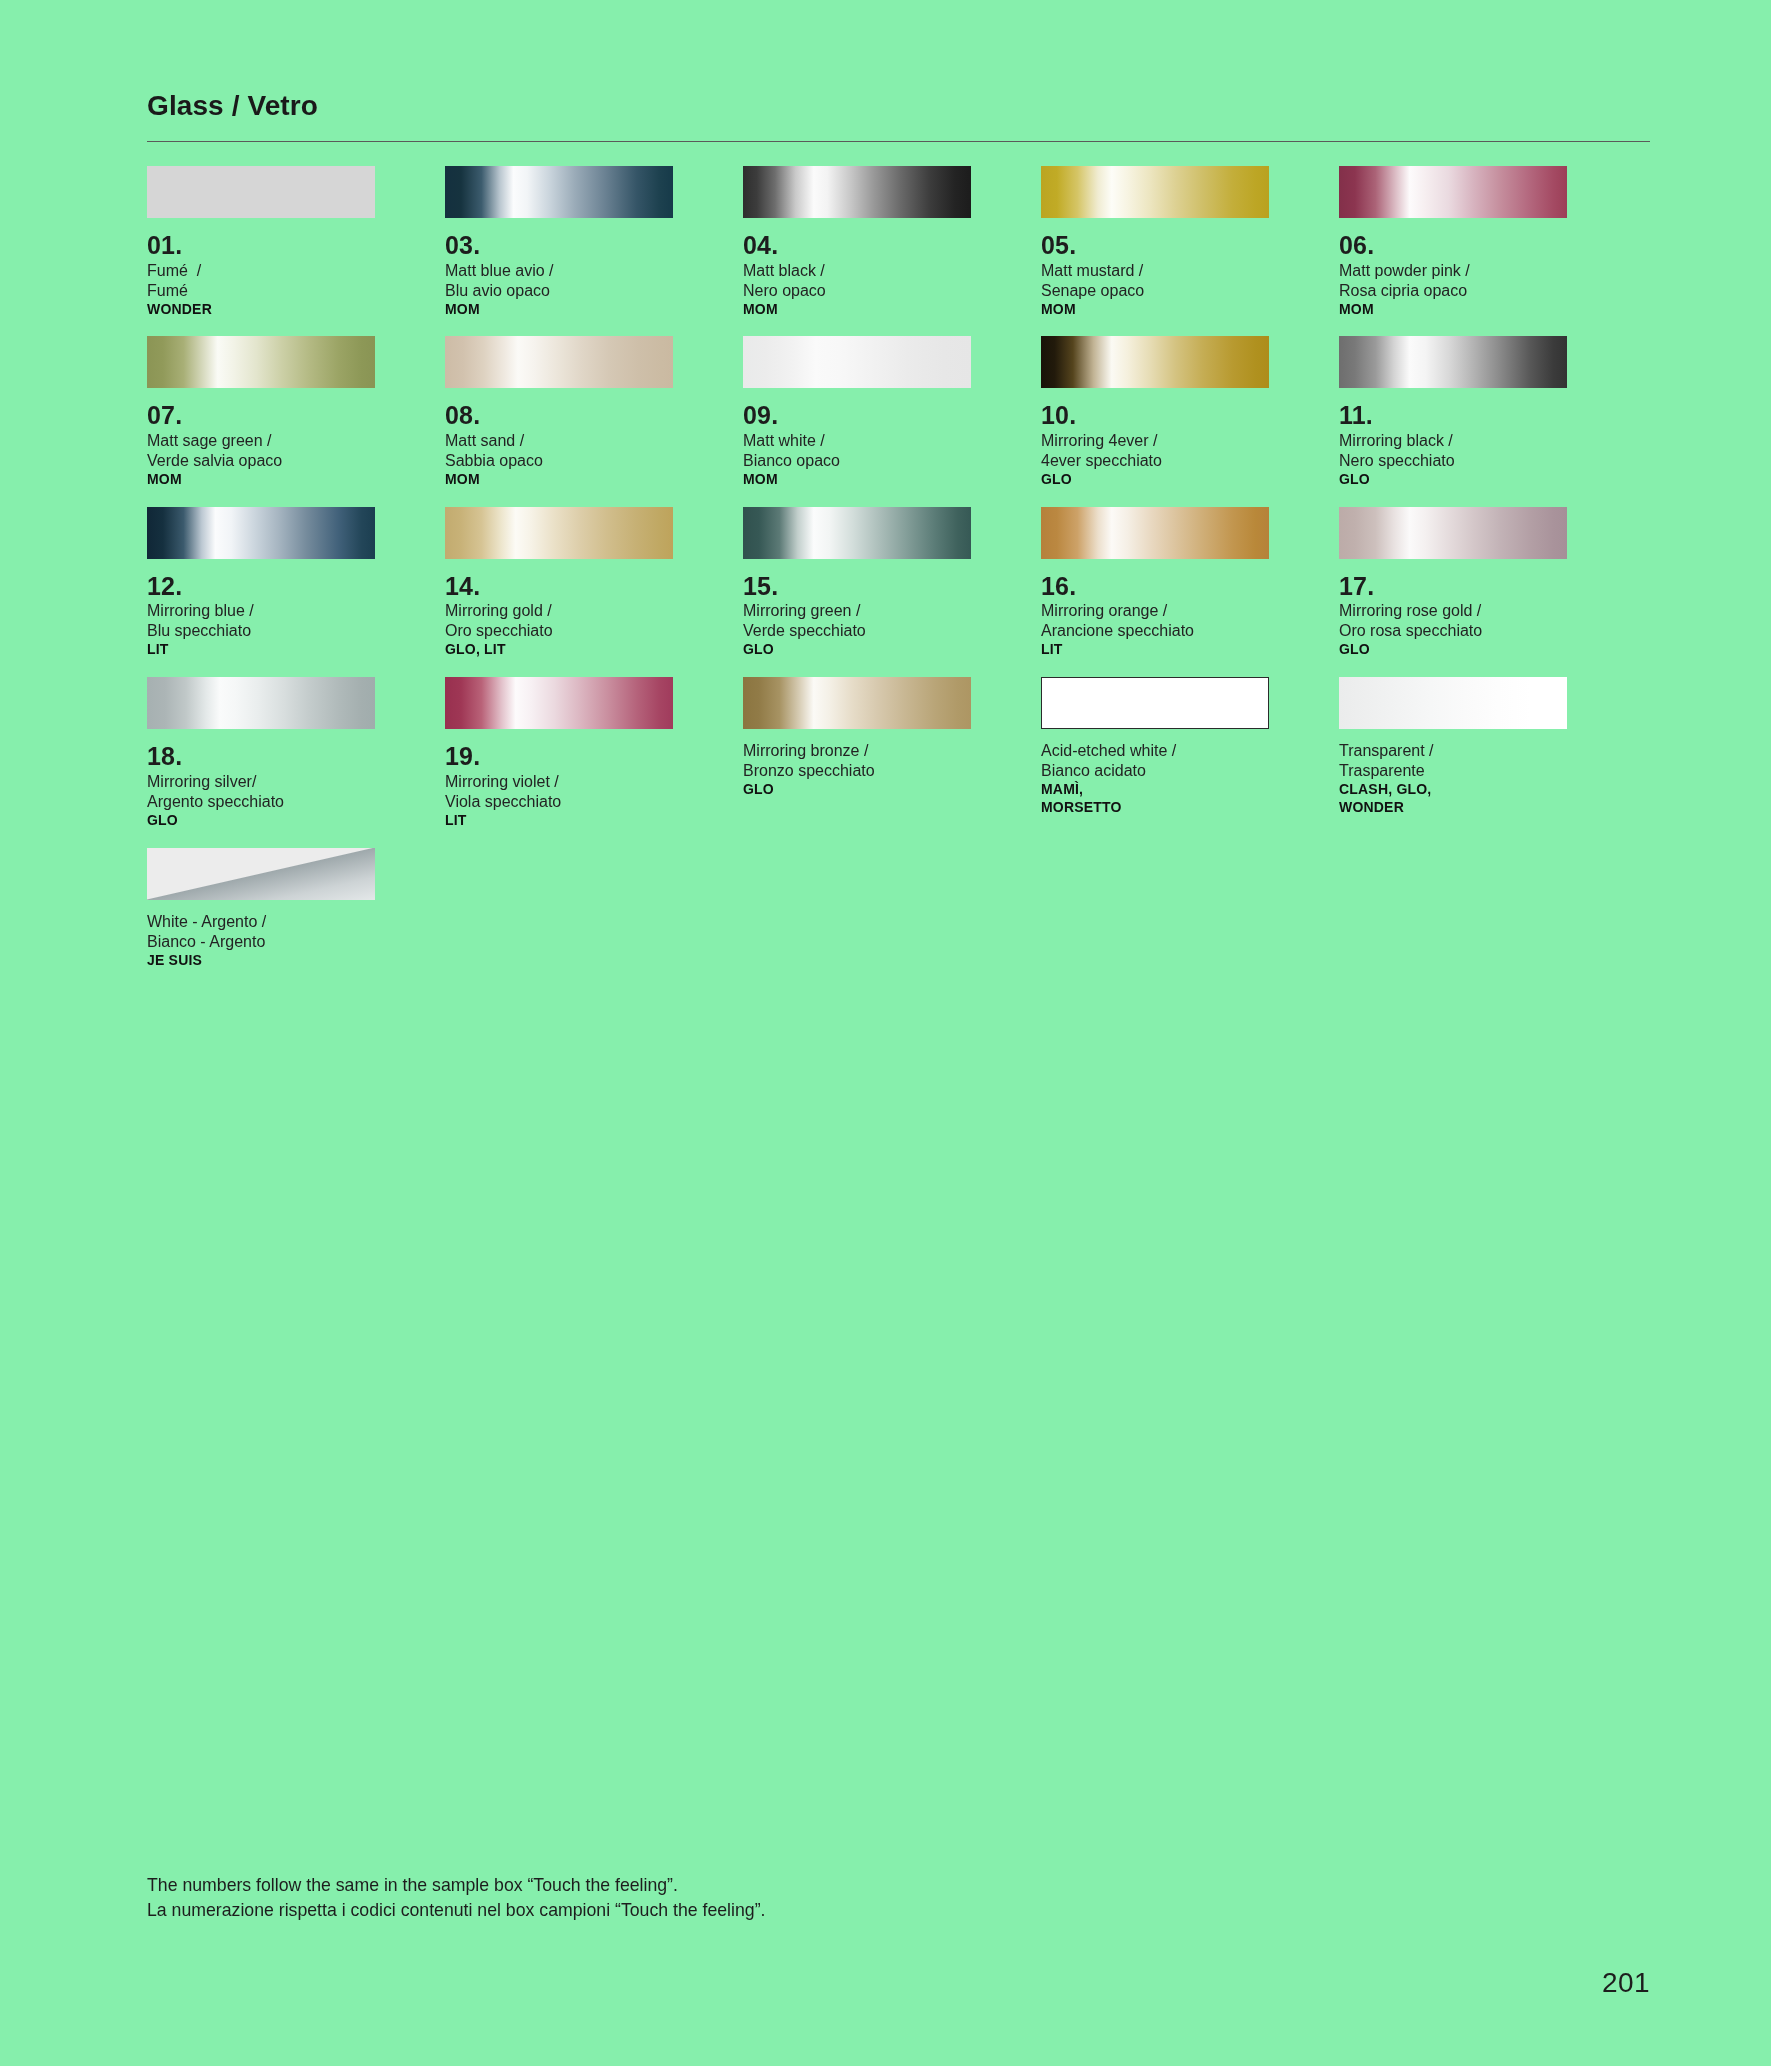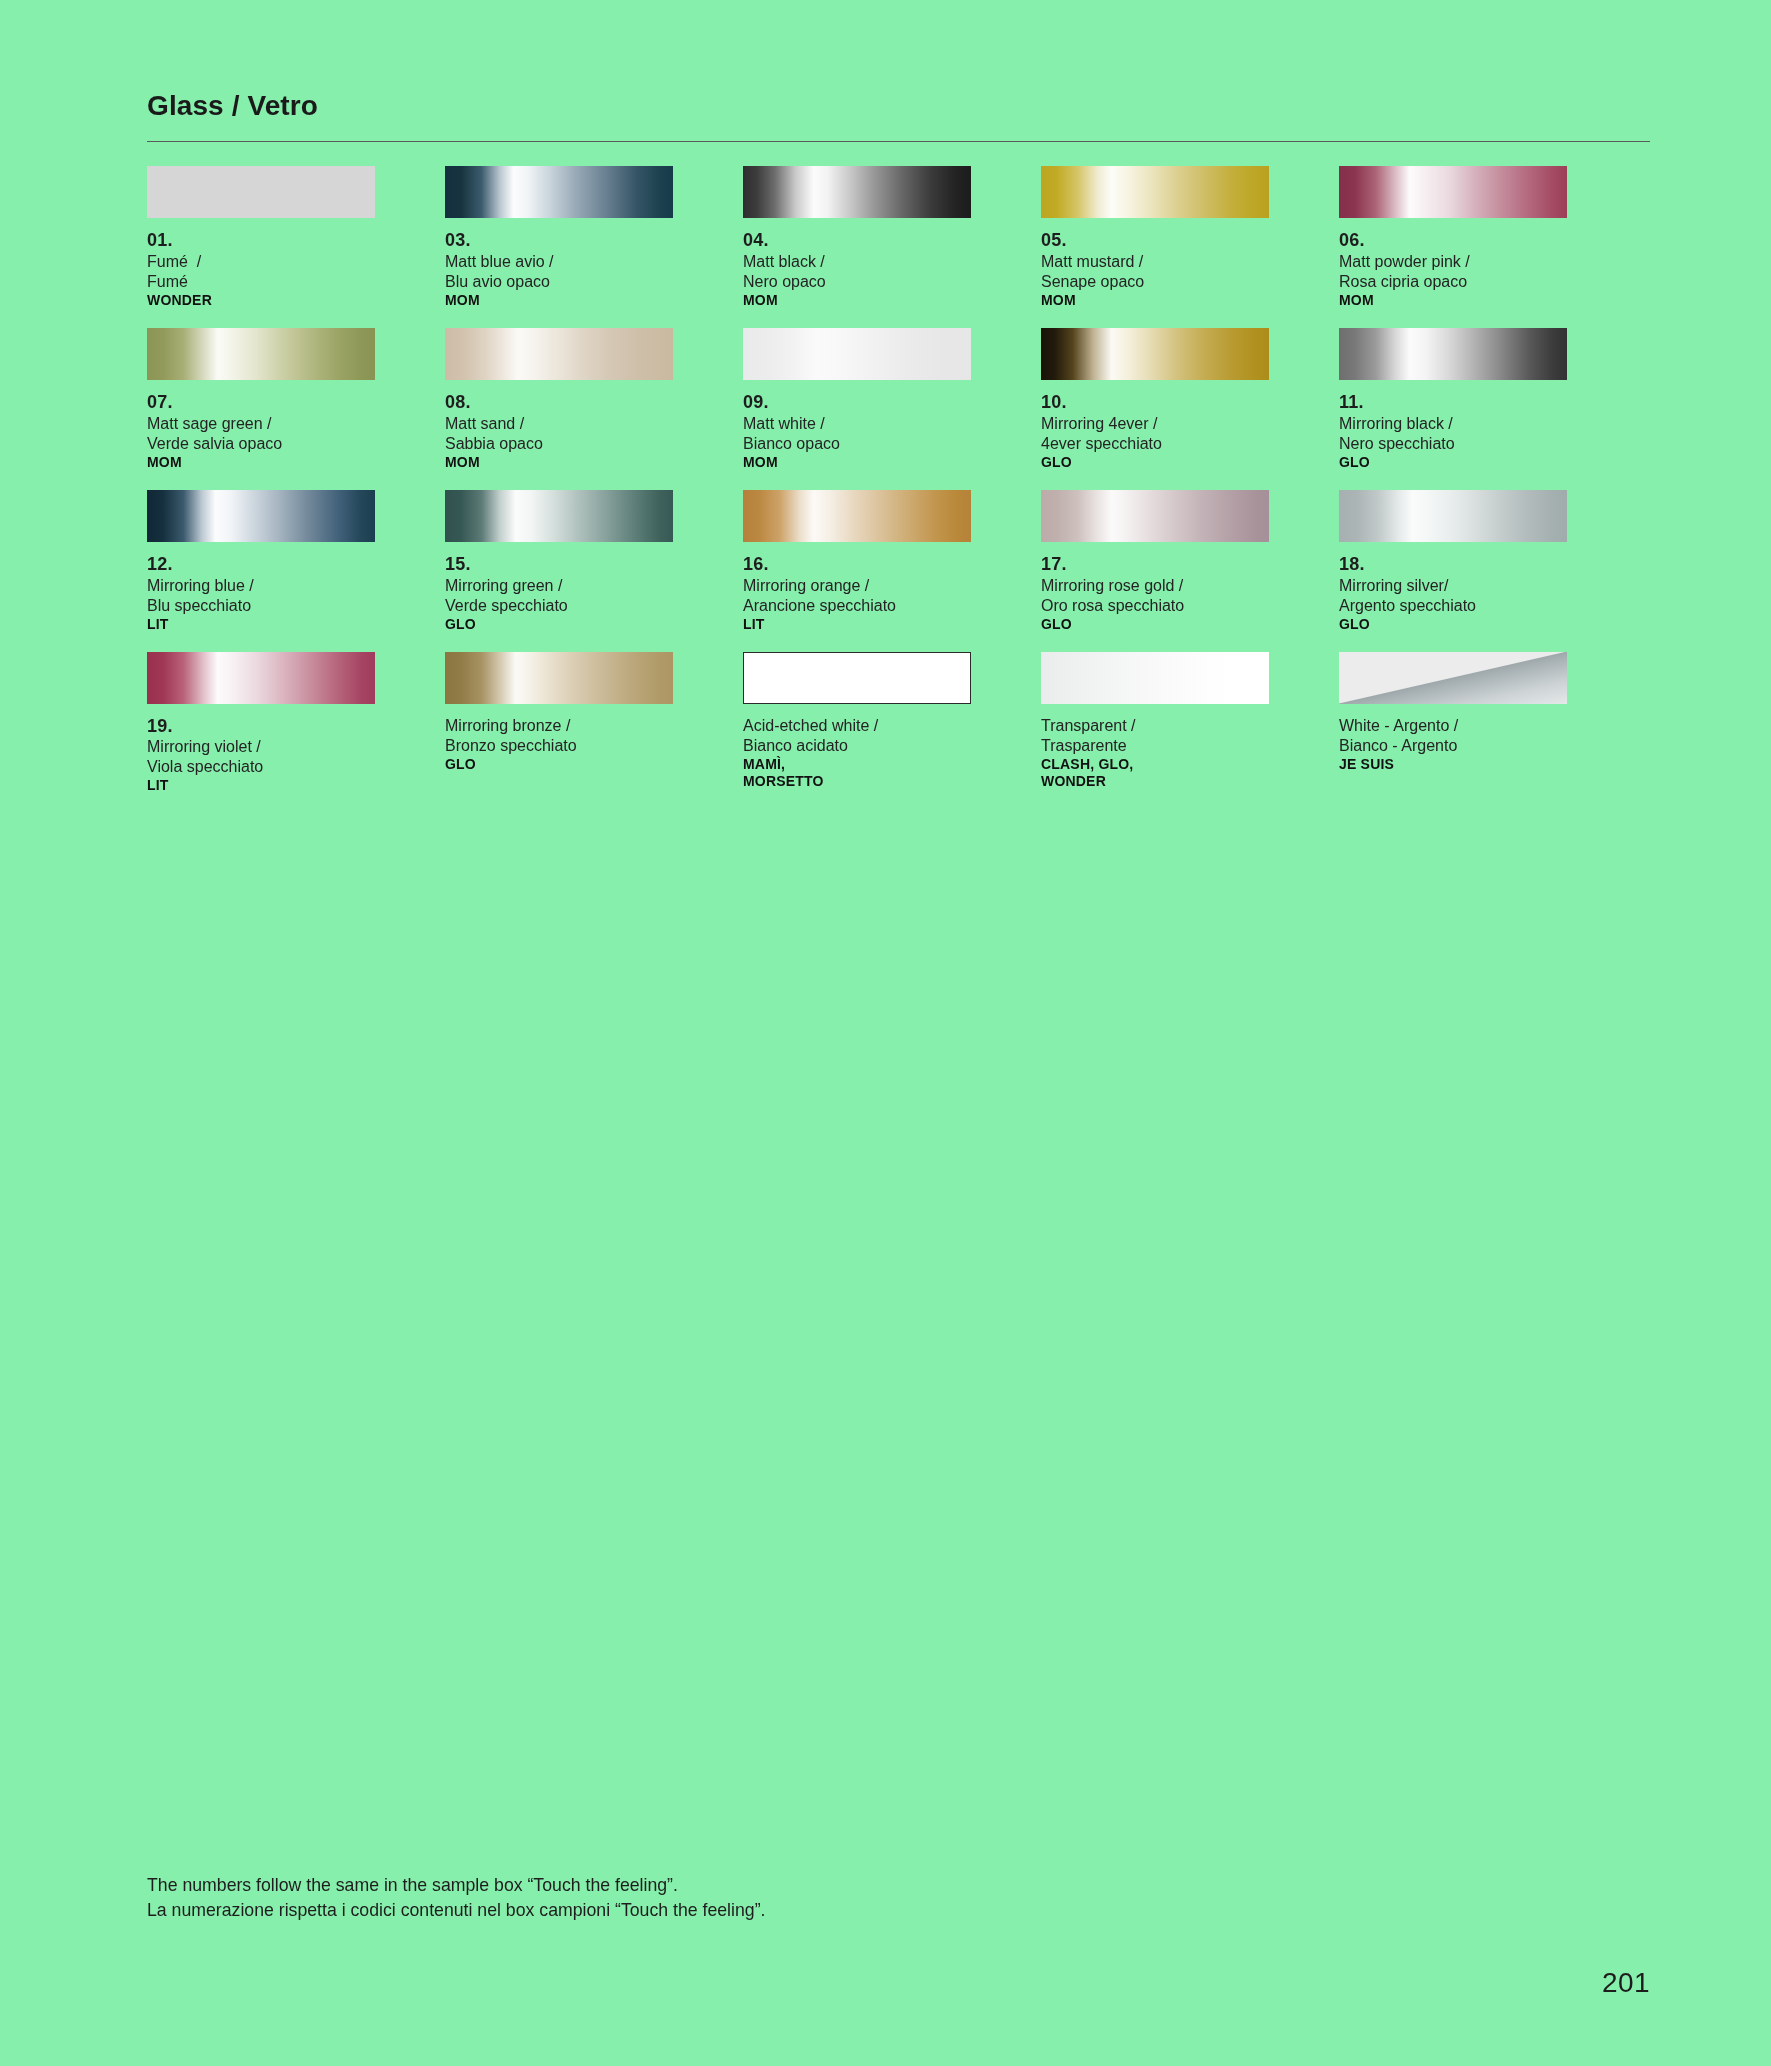--- a/index.html
+++ b/index.html
@@ -68,21 +68,21 @@
     box-sizing: border-box;
     border: 1.4px solid #2b2b2b;
     background: #ffffff;
   }
 
   .cap {
     margin-top: 12px;
     color: #1d1d1d;
   }
   .cap-num {
-    font-size: 18px;
+    font-size: 25px;
     font-weight: bold;
     line-height: 1.22;
     letter-spacing: 0.2px;
   }
   .cap-line {
     font-size: 16px;
     font-weight: normal;
     line-height: 1.25;
     color: #232323;
     white-space: pre;
@@ -221,20 +221,29 @@
       <div class="cell">
         <div class="swatch" style="background: linear-gradient(90deg, rgb(16, 39, 55) 0%, rgb(21, 48, 63) 7%, rgb(59, 90, 109) 16%, rgb(188, 200, 210) 24%, rgb(251, 252, 253) 30%, rgb(241, 244, 247) 37%, rgb(204, 214, 222) 47%, rgb(165, 180, 192) 58%, rgb(117, 139, 156) 70%, rgb(65, 97, 122) 84%, rgb(35, 70, 89) 94%, rgb(27, 62, 80) 100%);"></div>
         <div class="cap">
           <div class="cap-num">12.</div>
           <div class="cap-line">Mirroring blue /</div>
           <div class="cap-line">Blu specchiato</div>
           <div class="cap-brand">LIT</div>
         </div>
       </div>
       <div class="cell">
+        <div class="swatch" style="background: linear-gradient(90deg, rgb(194, 171, 111) 0%, rgb(200, 178, 120) 7%, rgb(214, 196, 148) 16%, rgb(238, 231, 207) 25%, rgb(252, 251, 246) 31%, rgb(246, 242, 230) 38%, rgb(234, 224, 199) 48%, rgb(221, 206, 170) 59%, rgb(209, 190, 141) 71%, rgb(198, 176, 116) 84%, rgb(192, 168, 99) 94%, rgb(190, 163, 91) 100%);"></div>
+        <div class="cap">
+          <div class="cap-num">14.</div>
+          <div class="cap-line">Mirroring gold /</div>
+          <div class="cap-line">Oro specchiato</div>
+          <div class="cap-brand">GLO, LIT</div>
+        </div>
+      </div>
+      <div class="cell">
         <div class="swatch" style="background: linear-gradient(90deg, rgb(48, 81, 78) 0%, rgb(54, 88, 85) 7%, rgb(92, 122, 118) 16%, rgb(194, 207, 204) 24%, rgb(251, 252, 252) 31%, rgb(242, 245, 244) 38%, rgb(211, 222, 219) 48%, rgb(174, 192, 188) 59%, rgb(134, 160, 155) 71%, rgb(91, 124, 119) 84%, rgb(63, 98, 93) 94%, rgb(54, 89, 85) 100%);"></div>
         <div class="cap">
           <div class="cap-num">15.</div>
           <div class="cap-line">Mirroring green /</div>
           <div class="cap-line">Verde specchiato</div>
           <div class="cap-brand">GLO</div>
         </div>
       </div>
       <div class="cell">
         <div class="swatch" style="background: linear-gradient(90deg, rgb(181, 129, 59) 0%, rgb(187, 136, 65) 7%, rgb(205, 162, 104) 16%, rgb(236, 223, 204) 25%, rgb(252, 250, 247) 31%, rgb(245, 239, 229) 38%, rgb(233, 217, 194) 48%, rgb(220, 196, 158) 59%, rgb(207, 174, 119) 71%, rgb(194, 150, 79) 84%, rgb(185, 136, 57) 94%, rgb(181, 130, 58) 100%);"></div>

